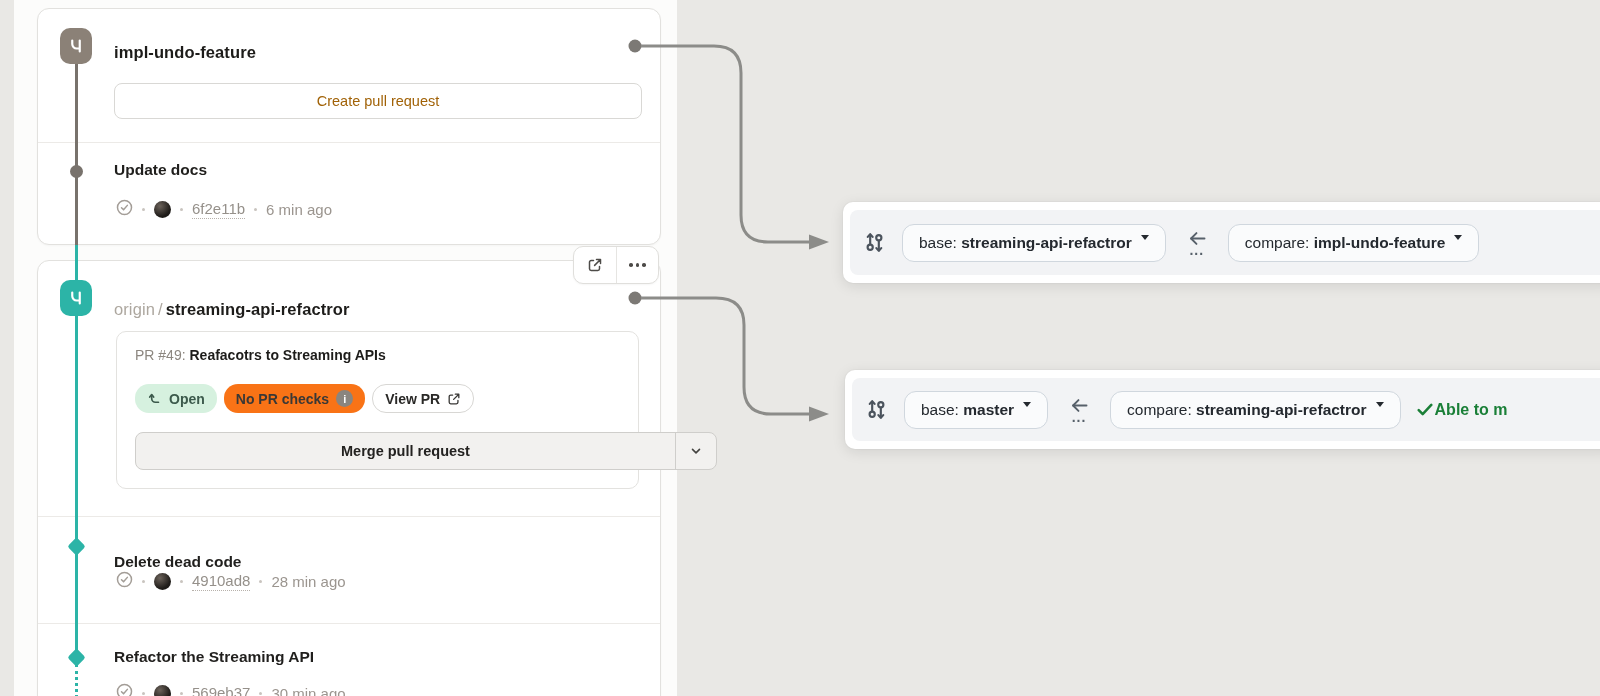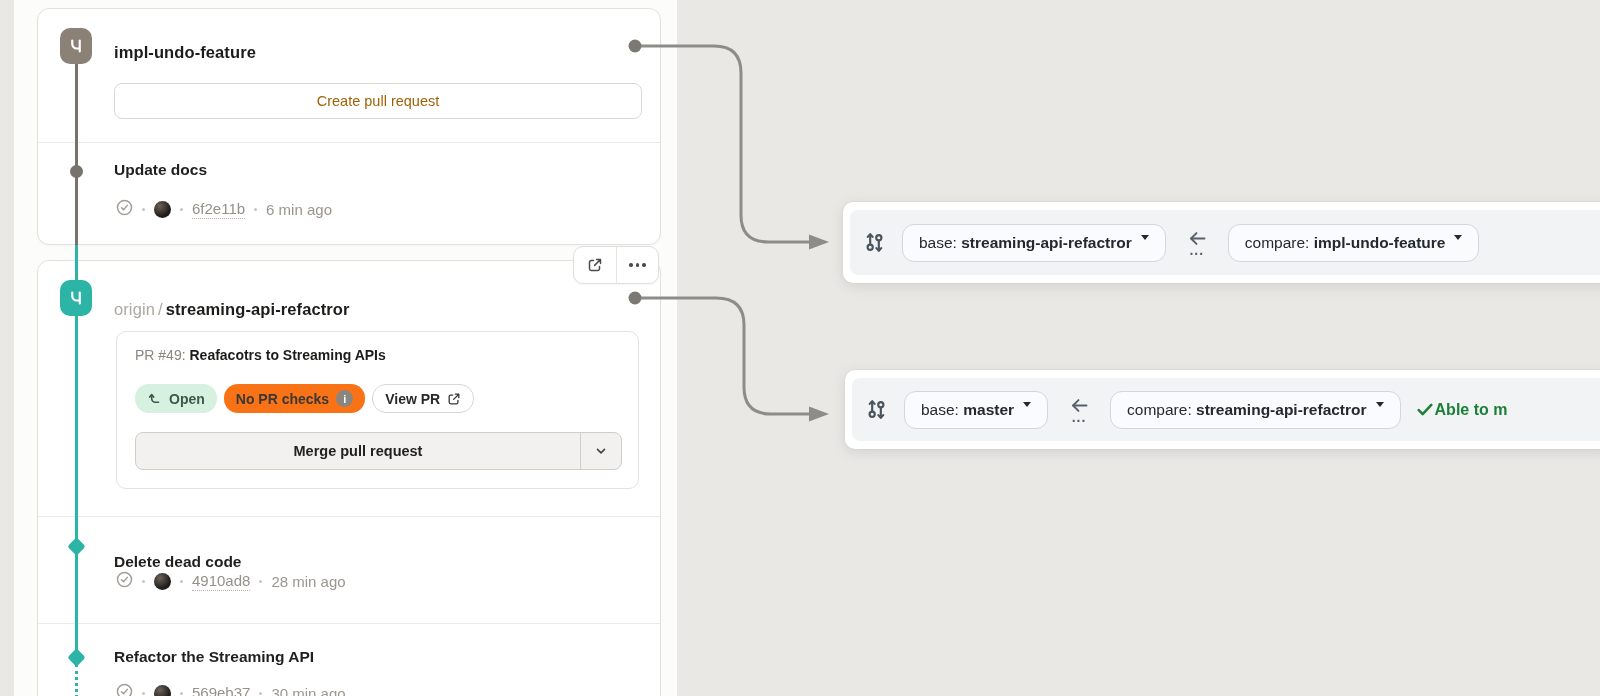--- a/index.html
+++ b/index.html
@@ -69,21 +69,21 @@
   .pr-title{color:#1d1c1a;font-weight:700;}
   .badge-row{position:absolute;left:18px;top:52px;display:flex;gap:7px;align-items:center;}
   .pill-badge{display:flex;align-items:center;gap:7px;height:29px;padding:0 12px;
     border-radius:14px;font-size:14px;font-weight:600;box-sizing:border-box;}
   .badge-open{background:#d6f1df;color:#3c5a4c;}
   .badge-checks{background:#f97316;color:#393836;}
   .badge-viewpr{background:#fff;border:1px solid #d8d7d4;color:#2a2927;cursor:pointer;}
   .info-circle{width:17px;height:17px;border-radius:50%;background:#8a857f;color:#fff;
     display:flex;align-items:center;justify-content:center;font-size:11px;font-weight:700;font-style:normal;}
 
-  .merge-btn{position:absolute;left:18px;top:100px;width:487px;height:38px;
+  .merge-btn{position:absolute;left:18px;top:100px;width:582px;height:38px;
     background:#f2f1ef;border:1px solid #cfcecb;border-radius:8px;box-sizing:border-box;
     display:flex;align-items:stretch;cursor:pointer;}
   .merge-label{flex:1;display:flex;align-items:center;justify-content:center;
     font-size:14.5px;font-weight:600;color:#232220;}
   .merge-caret-seg{width:40px;border-left:1px solid #cfcecb;display:flex;align-items:center;justify-content:center;}
 
   
   .mini-toolbar{left:573px;top:246px;width:86px;height:38px;background:#fff;
     border:1px solid #e0dfdc;border-radius:10px;display:flex;z-index:5;box-sizing:border-box;
     box-shadow:0 1px 2px rgba(0,0,0,0.04);}

